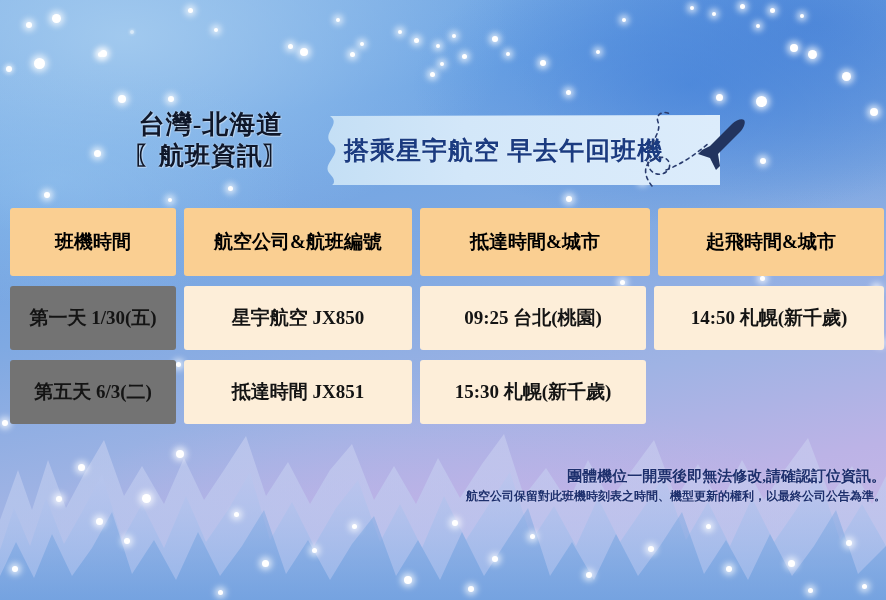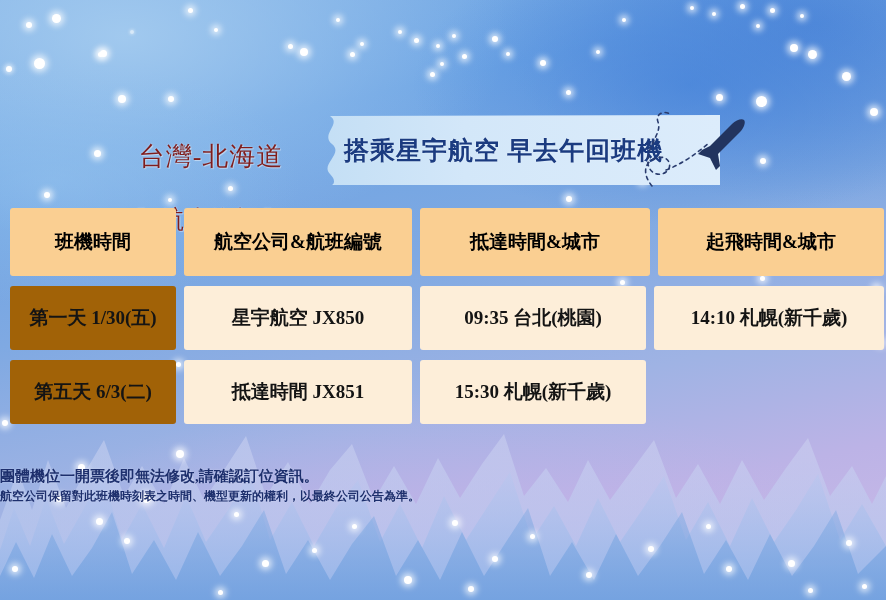--- a/index.html
+++ b/index.html
@@ -44,29 +44,28 @@
   }
   .flake.sm{ box-shadow:0 0 4px 2px rgba(255,255,255,.6); }
   .flake.dim{ background:rgba(255,255,255,.6); box-shadow:0 0 3px 1px rgba(255,255,255,.35); }
 
   
   .title-block{
     position:absolute; left:86px; top:110px; width:250px;
     text-align:center; line-height:1.18;
   }
   .title-line{
-    font-weight:normal;
+    font-weight:bold;
     font-size:26px;
-    color:#7f1d1d;
+    color:#0f172a;
     letter-spacing:1px;
     text-shadow:
       0 0 2px rgba(255,255,255,.55),
       1px 1px 0 rgba(255,255,255,.35);
     white-space:nowrap;
-    margin-top:32px;
   }
   .title-line.two{ font-size:25px; }
 
   
   .ribbon{
     position:absolute; left:316px; top:114px;
     width:404px; height:72px;
   }
   .ribbon-shape{ position:absolute; inset:0; }
   .ribbon-shape svg{ display:block; width:100%; height:100%; }
@@ -101,34 +100,35 @@
     background:#facf92;
     font-size:19px;
     color:#000000;
   }
   .trow.body .cell{
     height:64px;
     background:#fdeed9;
     font-size:19px;
     color:#141414;
   }
-  .trow.body .cell.c0{ background:#a16207; }
+  .trow.body .cell.c0{ background:#737373; }
 
   .c0{ flex:0 0 166px; }
   .c1{ flex:0 0 228px; }
   .c2{ flex:0 0 226px; }
   .c3{ flex:0 0 230px; }
 
   
   .notes{
     position:absolute; left:0; right:0; top:466px;
-    text-align:left;
+    text-align:right;
     color:#1d2f6d;
     font-weight:bold;
     line-height:1.45;
+    padding-left:40px;
   }
   .note{ font-size:15px; white-space:nowrap;
     text-shadow:0 0 2px rgba(255,255,255,.4); }
   .note.n2{ font-size:12px; }
 </style>
 </head>
 <body>
 
 <div id="stage">
 
@@ -288,22 +288,22 @@
     <div class="trow head">
       <div class="cell c0">班機時間</div>
       <div class="cell c1">航空公司&amp;航班編號</div>
       <div class="cell c3">抵達時間&amp;城市</div>
       <div class="cell c2">起飛時間&amp;城市</div>
     </div>
 
     <div class="trow body">
       <div class="cell c0">第一天 1/30(五)</div>
       <div class="cell c1">星宇航空 JX850</div>
-      <div class="cell c2">09:35  台北(桃園)</div>
-      <div class="cell c3">14:10 札幌(新千歲)</div>
+      <div class="cell c2">09:25  台北(桃園)</div>
+      <div class="cell c3">14:50 札幌(新千歲)</div>
     </div>
 
     <div class="trow body">
       <div class="cell c0">第五天 6/3(二)</div>
       <div class="cell c1">抵達時間 JX851</div>
       <div class="cell c2">15:30 札幌(新千歲)</div>
     </div>
   </div>
 
   <div class="notes">

